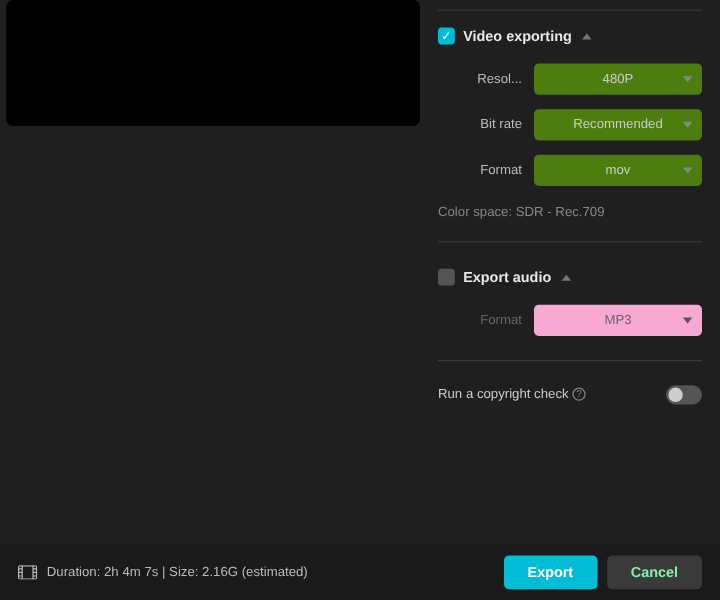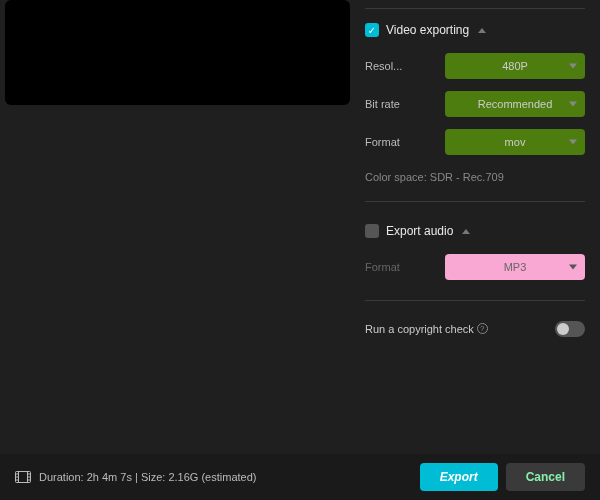--- a/index.html
+++ b/index.html
@@ -4,42 +4,42 @@
 <style>
   * { box-sizing: border-box; margin: 0; padding: 0; font-family: -apple-system, BlinkMacSystemFont, "Segoe UI", Arial, sans-serif; }
   body { width: 600px; height: 500px; background: #1f1f1f; color: #d0d0d0; font-size: 12px; overflow: hidden; position: relative; }
   .preview { position: absolute; left: 5px; top: 0; width: 345px; height: 105px; background: #000; border-radius: 6px; }
   .panel { position: absolute; right: 0; top: 0; width: 235px; padding: 0 15px 0 0; }
   .panel-inner { border-top: 1px solid #3a3a3a; margin-top: 8px; }
   .section-header { display: flex; align-items: center; gap: 7px; padding: 14px 0 10px 0; }
   .checkbox { width: 14px; height: 14px; border-radius: 3px; display: flex; align-items: center; justify-content: center; font-size: 10px; color: #fff; cursor: pointer; }
   .checkbox.on { background: #00bcd4; }
   .checkbox.off { background: #555; }
-  .section-title { font-weight: 400; font-size: 12px; color: #e8e8e8; }
+  .section-title { font-weight: 700; font-size: 12px; color: #e8e8e8; }
   .caret { width: 0; height: 0; border-left: 4px solid transparent; border-right: 4px solid transparent; border-bottom: 5px solid #777; margin-left: 2px; }
-  .row { display: flex; align-items: center; justify-content: space-between; padding: 6px 0; }
+  .row { display: flex; align-items: center; justify-content: space-between; padding: 6px 0; text-align: right; }
   .row-label { color: #bbb; font-size: 11px; width: 70px; overflow: hidden; text-overflow: ellipsis; white-space: nowrap; }
   .row-label.dimmed { color: #666; }
   .select { position: relative; width: 140px; height: 26px; background: #4d7c0f; border-radius: 4px; display: flex; align-items: center; justify-content: center; color: #ccc; font-size: 11px; cursor: pointer; }
   .select.dimmed { color: #666; background: #f9a8d4; }
   .select .chev { position: absolute; right: 8px; top: 50%; transform: translateY(-50%); width: 0; height: 0; border-left: 4px solid transparent; border-right: 4px solid transparent; border-top: 5px solid #888; }
   .select.dimmed .chev { border-top-color: #555; }
   .info-line { color: #888; font-size: 11px; padding: 10px 0 14px 0; }
   .divider { border-top: 1px solid #3a3a3a; margin: 4px 0 8px 0; }
   .toggle-row { display: flex; align-items: center; justify-content: space-between; padding: 12px 0; }
   .toggle-label { color: #ccc; font-size: 11px; display: flex; gap: 3px; }
   .help { display: inline-flex; width: 11px; height: 11px; border: 1px solid #888; border-radius: 50%; align-items: center; justify-content: center; font-size: 8px; color: #888; }
   .toggle { width: 30px; height: 16px; background: #555; border-radius: 8px; position: relative; cursor: pointer; }
   .toggle::after { content: ""; position: absolute; width: 12px; height: 12px; background: #ccc; border-radius: 50%; top: 2px; left: 2px; }
   .footer { position: absolute; left: 0; bottom: 0; width: 600px; height: 46px; background: #1a1a1a; display: flex; align-items: center; justify-content: space-between; padding: 0 15px; }
   .footer-left { display: flex; align-items: center; gap: 8px; color: #bbb; font-size: 11px; }
   .film-icon svg { display: block; }
   .footer-right { display: flex; gap: 8px; }
   .btn { height: 28px; padding: 0 20px; border: none; border-radius: 4px; font-size: 12px; cursor: pointer; }
-  .btn-primary { background: #00bcd4; color: #fff; font-weight: 600; font-style: italic; }
+  .btn-primary { background: #00bcd4; color: #fff; font-weight: 600; }
   .btn-secondary { background: #3a3a3a; color: #86efac; font-weight: 600; }
 </style>
 </head>
 <body>
 
 <div class="preview"></div>
 
 <div class="panel">
   <div class="panel-inner">
 

